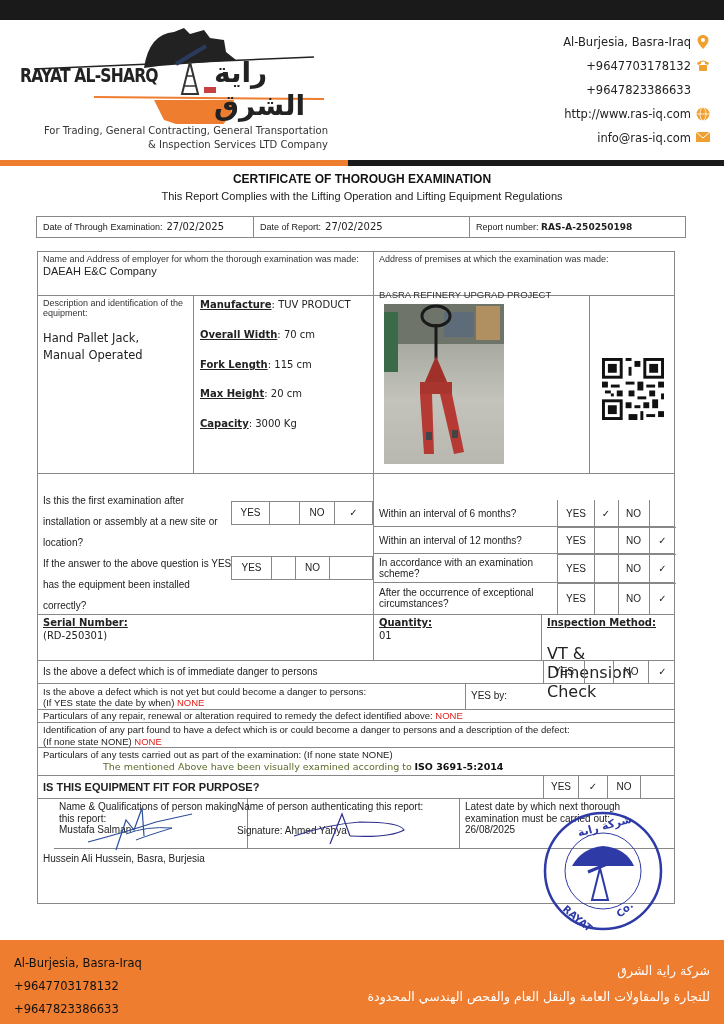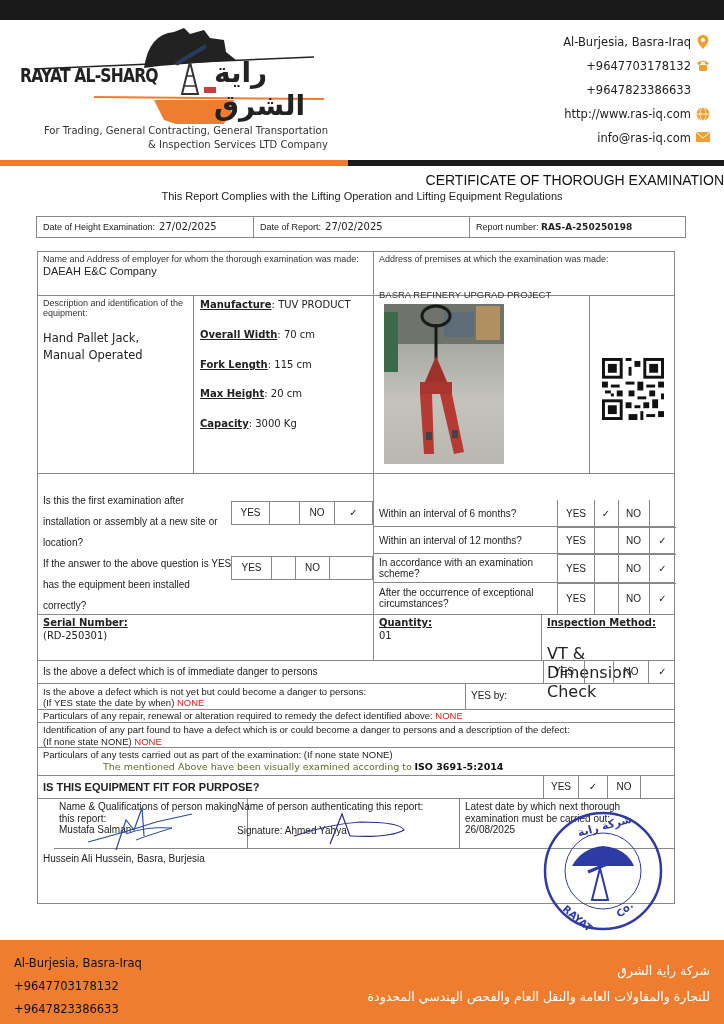--- a/index.html
+++ b/index.html
@@ -10,21 +10,21 @@
 .logo-wrap{left:14px;top:24px;width:320px;height:132px}
 .logo-text{left:6px;top:40px;font-family:"DejaVu Sans",sans-serif;font-weight:bold;font-size:19px;letter-spacing:-1px;color:#222;transform:scaleX(0.82);transform-origin:left}
 .logo-ar{left:200px;top:32px;font-family:"DejaVu Sans",sans-serif;font-weight:bold;font-size:28px;color:#222}
 .tagline{left:4px;top:100px;width:310px;text-align:right;font-family:"DejaVu Sans",sans-serif;font-size:10px;line-height:14px;color:#333}
 .contacts{right:14px;top:30px;text-align:right;font-family:"DejaVu Sans",sans-serif;font-size:11.5px;color:#222}
 .contacts .row{height:24px;line-height:24px;display:flex;justify-content:flex-end;align-items:center;gap:5px}
 .contacts .ic{display:inline-block;width:14px;height:14px;color:#f0a030;font-size:13px;line-height:14px;text-align:center}
 .contacts .noic{width:14px;display:inline-block}
 .divider-o{left:0;top:160px;width:348px;height:6px;background:#ee7d30}
 .divider-b{left:348px;top:160px;width:376px;height:6px;background:#1a1a1a}
-.title{left:0;top:172px;width:724px;text-align:right;font-weight:normal;font-size:14px;color:#111}
+.title{left:0;top:172px;width:724px;text-align:center;font-weight:bold;font-size:12px;color:#111}
 .subtitle{left:0;top:190px;width:724px;text-align:center;font-size:11px;color:#222}
 .datebar{left:36px;top:216px;width:650px;height:22px;border:1px solid #888;display:flex;font-size:9px}
 .datebar div{border-right:1px solid #888;padding:0 6px;line-height:20px;white-space:nowrap}
 .datebar div:last-child{border-right:none}
 .datebar .v{font-size:10px;margin-left:4px}
 .datebar b{font-size:9px}
 .grid{left:37px;top:251px;width:638px;height:653px;border:1px solid #888}
 .cell{position:absolute;border-color:#888;border-style:solid;border-width:0}
 .lbl{font-size:9px;color:#333;line-height:10px}
 .val{font-size:11px;color:#222}
@@ -109,21 +109,21 @@
     </div>
 </div>
 
 <div class="abs divider-o"></div>
 <div class="abs divider-b"></div>
 
 <div class="abs title">CERTIFICATE OF THOROUGH EXAMINATION</div>
 <div class="abs subtitle">This Report Complies with the Lifting Operation and Lifting Equipment Regulations</div>
 
 <div class="abs datebar">
-  <div style="width:217px"><span>Date of Height Examination:</span><span class="v cal">27/02/2025</span></div>
+  <div style="width:217px"><span>Date of Through Examination:</span><span class="v cal">27/02/2025</span></div>
   <div style="width:216px"><span>Date of Report:</span><span class="v cal">27/02/2025</span></div>
   <div style="flex:1"><span>Report number:</span> <b class="cal">RAS-A-250250198</b></div>
 </div>
 
 <div class="abs grid">
 
   <div class="cell" style="left:0;top:0;width:336px;height:44px;border-right-width:1px;border-bottom-width:1px;padding:2px 5px">
     <div class="lbl">Name and Address of employer for whom the thorough examination was made:</div>
     <div class="val" style="margin-top:1px">DAEAH E&amp;C Company</div>
   </div>

